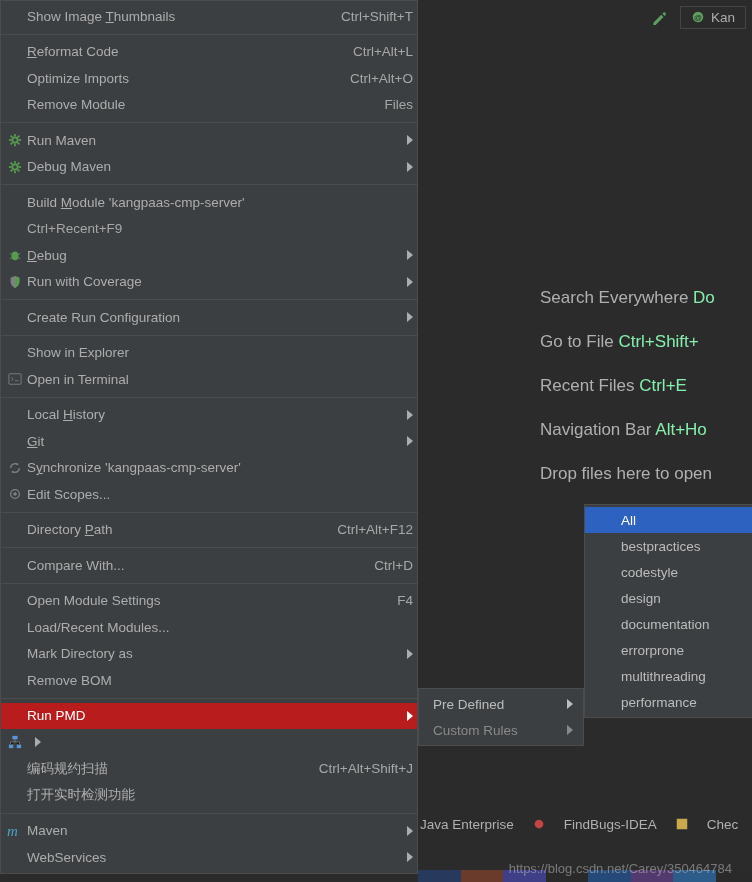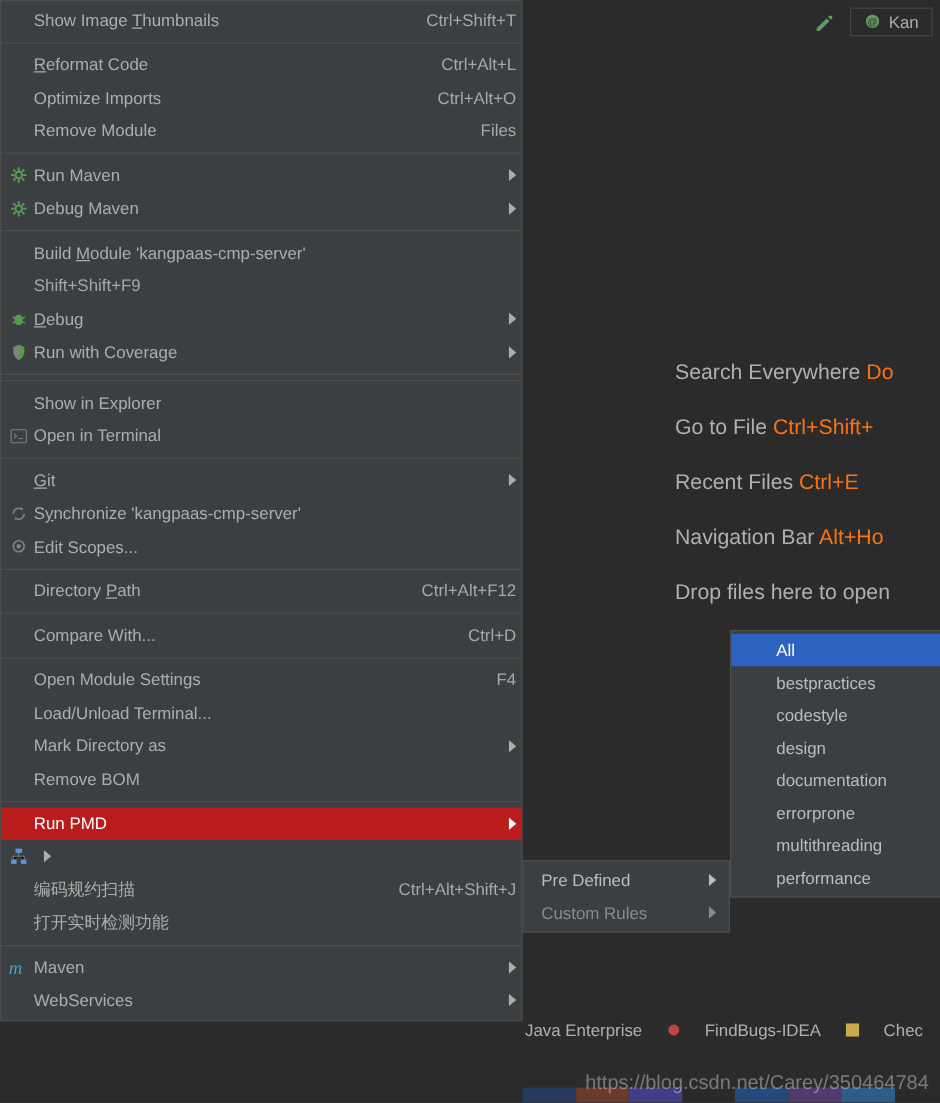--- a/index.html
+++ b/index.html
@@ -95,39 +95,39 @@
     position: absolute;
     left: 540px;
     top: 288px;
     display: flex;
     flex-direction: column;
     gap: 24px;
     font-size: 17px;
     color: #b0b0b0;
   }
   .welcome .row { white-space: nowrap; }
-  .welcome .k { color: #f97316; margin-top: 20px; }
+  .welcome .k { color: #86efac; margin-top: 20px; }
   .status {
     position: absolute;
     bottom: 44px;
     left: 420px;
     width: 340px;
     height: 28px;
     display: flex;
     align-items: center;
     gap: 18px;
     color: #b0b0b0;
   }
   .status .bug { color: #c24545; }
   .watermark {
     position: absolute;
-    right: 9px;
+    right: 20px;
     bottom: 6px;
     color: rgba(200,200,200,0.5);
-    font-size: 16px;
+    font-size: 13px;
     pointer-events: none;
   }
   .tray {
     position: absolute;
     bottom: 0; left: 418px;
     height: 12px; width: 340px;
     display: flex;
   }
   .tray div { flex: 1; }
   svg { display: block; }
@@ -254,21 +254,21 @@
         </svg>
       </span>
     </div>
     <div class="sep"></div>
     <div class="menu1-item">
       <span class="icon-slot"></span>
       <span class="label">Build <span class="u">M</span>odule 'kangpaas-cmp-server'</span>
     </div>
     <div class="menu1-item">
       <span class="icon-slot"></span>
-      <span class="shortcut">Shift+Shift+F9</span>
+      <span class="shortcut">Ctrl+Recent+F9</span>
     </div>
     <div class="menu1-item">
       <span class="icon-slot">
         <svg width="14" height="14" viewBox="0 0 16 16">
           <ellipse cx="8" cy="9" rx="4" ry="5" fill="#589a4f"></ellipse>
           <line x1="2" y1="6" x2="5" y2="8" stroke="#589a4f"></line>
           <line x1="14" y1="6" x2="11" y2="8" stroke="#589a4f"></line>
           <line x1="2" y1="12" x2="5" y2="11" stroke="#589a4f"></line>
           <line x1="14" y1="12" x2="11" y2="11" stroke="#589a4f"></line>
         </svg>
@@ -288,37 +288,55 @@
         </svg>
       </span>
       <span class="label">Run with Coverage</span>
       <span class="arrow">
         <svg width="6" height="10" viewBox="0 0 6 10">
           <path fill="currentColor" d="M0 0l6 5-6 5z"></path>
         </svg>
       </span>
     </div>
     <div class="sep"></div>
+    <div class="menu1-item">
+      <span class="icon-slot"></span>
+      <span class="label">Create Run Configuration</span>
+      <span class="arrow">
+        <svg width="6" height="10" viewBox="0 0 6 10">
+          <path fill="currentColor" d="M0 0l6 5-6 5z"></path>
+        </svg>
+      </span>
+    </div>
     <div class="sep"></div>
     <div class="menu1-item">
       <span class="icon-slot"></span>
       <span class="label">Show in Explorer</span>
     </div>
     <div class="menu1-item">
       <span class="icon-slot">
         <svg width="14" height="14" viewBox="0 0 16 16">
           <rect x="1" y="2" width="14" height="12" rx="1" fill="none" stroke="#808080"></rect>
           <path d="M4 6l2 2-2 2M8 10h4" stroke="#808080" fill="none"></path>
         </svg>
       </span>
       <span class="label">Open in Terminal</span>
     </div>
     <div class="sep"></div>
     <div class="menu1-item">
       <span class="icon-slot"></span>
+      <span class="label">Local <span class="u">H</span>istory</span>
+      <span class="arrow">
+        <svg width="6" height="10" viewBox="0 0 6 10">
+          <path fill="currentColor" d="M0 0l6 5-6 5z"></path>
+        </svg>
+      </span>
+    </div>
+    <div class="menu1-item">
+      <span class="icon-slot"></span>
       <span class="label"><span class="u">G</span>it</span>
       <span class="arrow">
         <svg width="6" height="10" viewBox="0 0 6 10">
           <path fill="currentColor" d="M0 0l6 5-6 5z"></path>
         </svg>
       </span>
     </div>
     <div class="menu1-item">
       <span class="icon-slot">
         <svg width="14" height="14" viewBox="0 0 16 16">
@@ -350,21 +368,21 @@
       <span class="shortcut">Ctrl+D</span>
     </div>
     <div class="sep"></div>
     <div class="menu1-item">
       <span class="icon-slot"></span>
       <span class="label">Open Module Settings</span>
       <span class="shortcut">F4</span>
     </div>
     <div class="menu1-item">
       <span class="icon-slot"></span>
-      <span class="label">Load/Unload Terminal...</span>
+      <span class="label">Load/Recent Modules...</span>
     </div>
     <div class="menu1-item">
       <span class="icon-slot"></span>
       <span class="label">Mark Directory as</span>
       <span class="arrow">
         <svg width="6" height="10" viewBox="0 0 6 10">
           <path fill="currentColor" d="M0 0l6 5-6 5z"></path>
         </svg>
       </span>
     </div>

